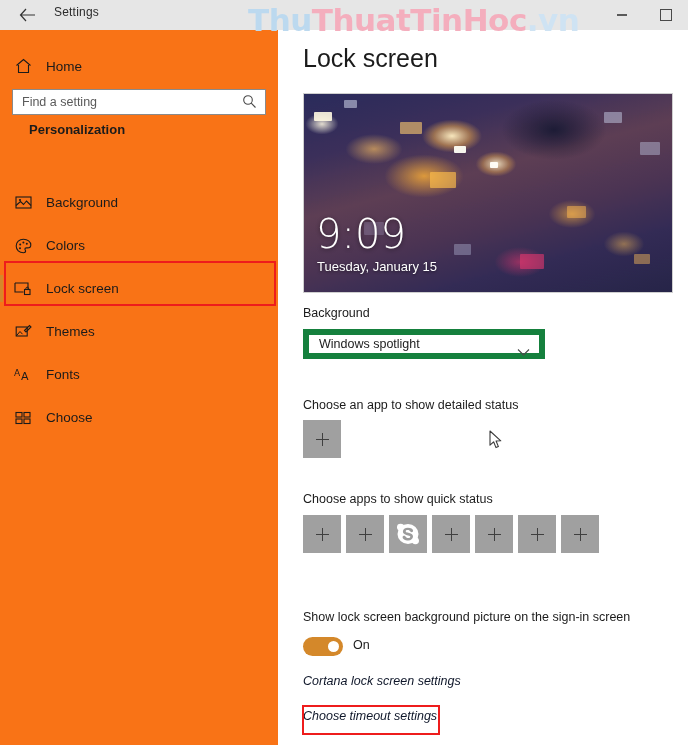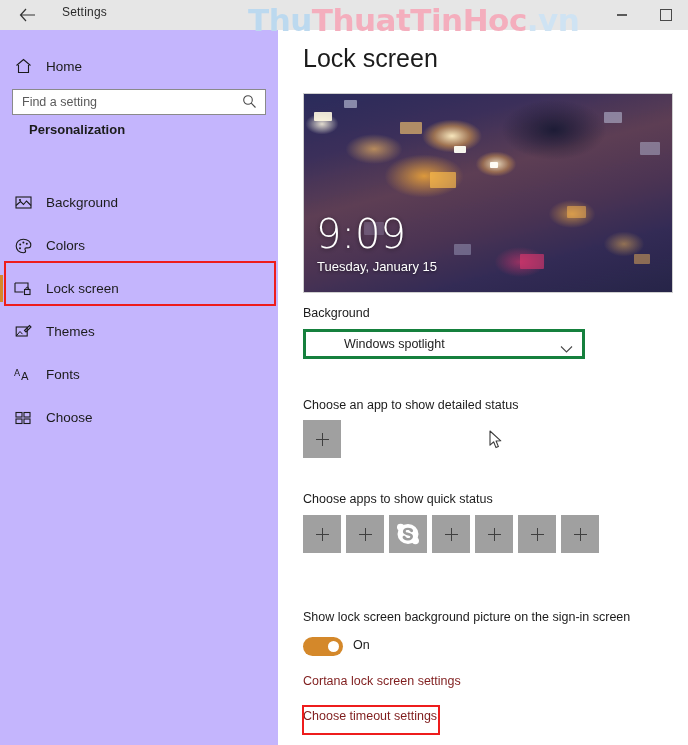--- a/index.html
+++ b/index.html
@@ -31,21 +31,20 @@
     width: 26px; height: 22px;
     display: flex; align-items: center; justify-content: center;
     color: #333;
   }
   .title-text {
     position: absolute;
     left: 54px; top: 5px;
     font-size: 12px;
     color: #2b2b2b;
     letter-spacing: .2px;
-    margin-left: 8px;
   }
   .win-btn {
     position: absolute;
     top: 0;
     width: 44px; height: 30px;
     display: flex; align-items: center; justify-content: center;
   }
   .win-min { right: 44px; }
   .win-max { right: 0px; }
   .min-glyph {
@@ -70,21 +69,21 @@
   .wm-a { color: #bcd9ef; }
   .wm-b { color: #f4aebd; }
   .wm-c { color: #cfe3f3; }
 
   
   .sidebar {
     position: absolute;
     left: 0; top: 30px;
     width: 278px;
     height: 715px;
-    background: #c4b5fd;
+    background: #f97316;
   }
   .home-row {
     position: absolute;
     left: 0; top: 20px;
     width: 278px; height: 32px;
     display: flex; align-items: center;
   }
   .home-icon {
     width: 46px;
     display: flex; align-items: center; justify-content: center;
@@ -227,27 +226,26 @@
     color: #1b1b1b;
   }
   .lbl-background { left: 25px; top: 276px; }
   .lbl-detailed   { left: 25px; top: 368px; }
   .lbl-quick      { left: 25px; top: 462px; }
   .lbl-showlock   { left: 25px; top: 580px; text-align: center; }
 
   .dropdown {
     position: absolute;
     left: 25px; top: 299px;
-    width: 282px; height: 30px;
+    width: 242px; height: 30px;
     background: #ffffff;
-    border: 3px solid #15803d;
+    border: 6px solid #15803d;
     box-sizing: border-box;
     display: flex; align-items: center;
     cursor: default;
-    padding-left: 28px;
   }
   .dropdown-value {
     font-size: 12.5px;
     color: #1b1b1b;
     margin-left: 10px;
   }
   .dropdown-chevron {
     position: absolute;
     right: 9px; top: 8px;
     color: #4a4a4a;
@@ -305,23 +303,24 @@
     position: absolute;
     left: 75px; top: 608px;
     font-size: 12.5px;
     color: #1b1b1b;
   }
 
   .link {
     position: absolute;
     left: 25px;
     font-size: 12.5px;
-    color: #7f1d1d;
+    color: #0f172a;
     text-decoration: none;
     cursor: pointer;
+    font-style: italic;
   }
   .link-cortana { top: 644px; }
   .link-timeout { top: 679px; }
   .link-saver   { top: 713px; }
 
   
   .annot {
     position: absolute;
     border: 2px solid #ee1c1c;
     box-sizing: border-box;

